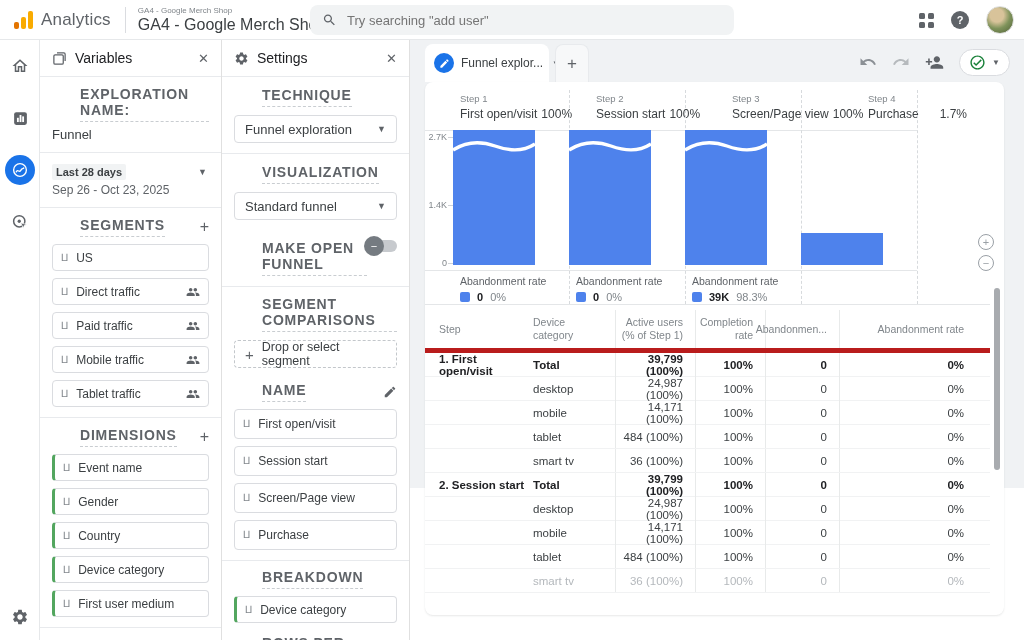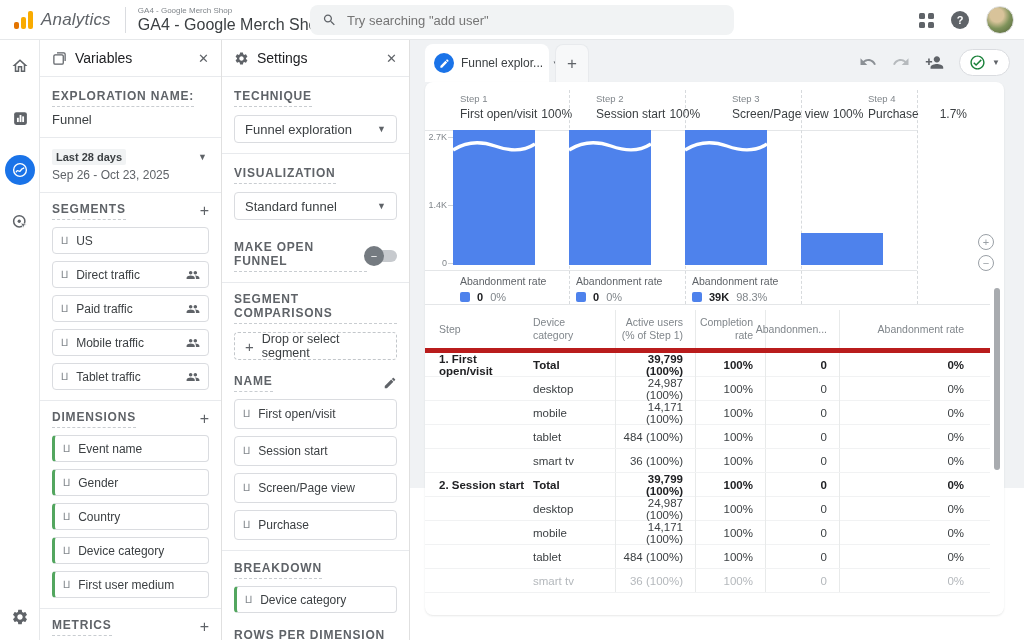--- a/index.html
+++ b/index.html
@@ -8,21 +8,21 @@
   svg { display:block; }
 
   
   .topbar { position:absolute; left:0; top:0; width:1024px; height:40px; background:#fff;
     border-bottom:1px solid #e6e8ea; display:flex; align-items:center; z-index:5; }
   .logo-wrap { display:flex; align-items:flex-end; gap:2px; margin-left:14px; height:18px; }
   .logo-bar { width:5px; border-radius:2px; }
   .lb1 { height:7px; background:#e37400; }
   .lb2 { height:12px; background:#f9ab00; }
   .lb3 { height:18px; background:#f9ab00; }
-  .product-name { font-size:17px; color:#5f6368; margin-left:8px; letter-spacing:.2px;font-style:italic; }
+  .product-name { font-size:17px; color:#5f6368; margin-left:8px; letter-spacing:.2px; }
   .top-divider { width:1px; height:26px; background:#dadce0; margin:0 12px 0 14px; }
   .crumb-small { font-size:8px; color:#80868b; line-height:10px; }
   .crumb-large { font-size:16px; color:#3c4043; line-height:18px; }
   .searchbox { position:absolute; left:310px; top:5px; width:424px; height:30px; background:#f1f3f4;
     border-radius:8px; display:flex; align-items:center; padding:0 12px; gap:10px; }
   .searchbox input { border:none; outline:none; background:transparent; font-size:13px; color:#5f6368;
     width:100%; font-family:"Liberation Sans", sans-serif; }
   .top-right { position:absolute; right:10px; top:0; height:40px; display:flex; align-items:center; gap:17px; }
   .grid-icon { display:grid; grid-template-columns:6px 6px; grid-gap:3px; }
   .grid-icon span { width:6px; height:6px; background:#5f6368; border-radius:1.5px; }
@@ -41,40 +41,40 @@
 
   
   .panel { position:absolute; top:40px; height:600px; background:#fff; border-right:1px solid #e0e0e0;
     padding:0 12px; overflow:hidden; }
   .panel-variables { left:40px; width:182px; }
   .panel-settings  { left:222px; width:188px; }
   .panel-head { height:36px; display:flex; align-items:center; gap:8px; font-size:14px; color:#202124; }
   .panel-head .x { margin-left:auto; color:#5f6368; font-size:13px; cursor:pointer; }
   .hr { border-top:1px solid #e8eaed; margin:0 -12px; }
   .sec { padding:9px 0 10px; }
-  .sec-label { font-size:12px; font-weight:bold; letter-spacing:.8px; color:#5f6368;
-    border-bottom:1px dashed #c9cdd1; display:inline-block; padding-bottom:3px; }
+  .sec-label { font-size:14px; font-weight:bold; letter-spacing:.8px; color:#5f6368;
+    border-bottom:1px dashed #c9cdd1; display:inline-block; padding-bottom:3px;margin-left:28px; }
   .sec-head { display:flex; align-items:center; }
   .sec-head .plus { margin-left:auto; font-size:16px; color:#5f6368; line-height:12px; }
   .name-value { font-size:13px; color:#3c4043; margin-top:5px; }
   .date-chip { display:inline-block; font-size:11px; font-weight:bold; color:#3c4043; background:#f1f3f4;
     padding:2px 4px; border-radius:2px; }
   .date-range { font-size:12px; color:#5f6368; margin-top:3px; }
   .date-row { position:relative; }
   .date-row .caret { position:absolute; right:2px; top:14px; color:#5f6368; font-size:9px; }
   .chip { display:flex; align-items:center; gap:8px; height:27px; border:1px solid #dadce0; border-radius:4px;
     background:#fff; padding:0 8px; margin-top:7px; font-size:12px; color:#3c4043; }
   .chip .handle { color:#80868b; font-size:10px; }
   .chip .people { margin-left:auto; }
   .chip-green { border-left:3px solid #53a65f; }
   .chip-blue  { border-left:3px solid #669df6; color:#9aa0a6; }
   .select { display:flex; align-items:center; height:28px; border:1px solid #dadce0; border-radius:4px;
     padding:0 10px; font-size:13px; color:#3c4043; margin-top:8px; }
   .select .caret { margin-left:auto; color:#5f6368; font-size:9px; }
-  .toggle-row { display:flex; align-items:center; gap:0; padding:10px 0; }
+  .toggle-row { display:flex; gap:0; padding:10px 0; }
   .toggle { width:30px; height:12px; background:#c7cace; border-radius:7px; position:relative; flex:none; }
   .toggle .knob { position:absolute; left:-3px; top:-4px; width:20px; height:20px; border-radius:50%;
     background:#757b81; color:#fff; font-size:11px; display:flex; align-items:center; justify-content:center; }
   .dropzone { border:1px dashed #c3c7cb; border-radius:4px; height:28px; display:flex; align-items:center;
     gap:8px; padding:0 10px; font-size:12.5px; color:#3c4043; margin-top:8px; }
   .dropzone .plus { font-size:15px; color:#5f6368; }
   .steps-head { display:flex; align-items:center; }
   .steps-head .pencil { margin-left:auto; }
 
   

